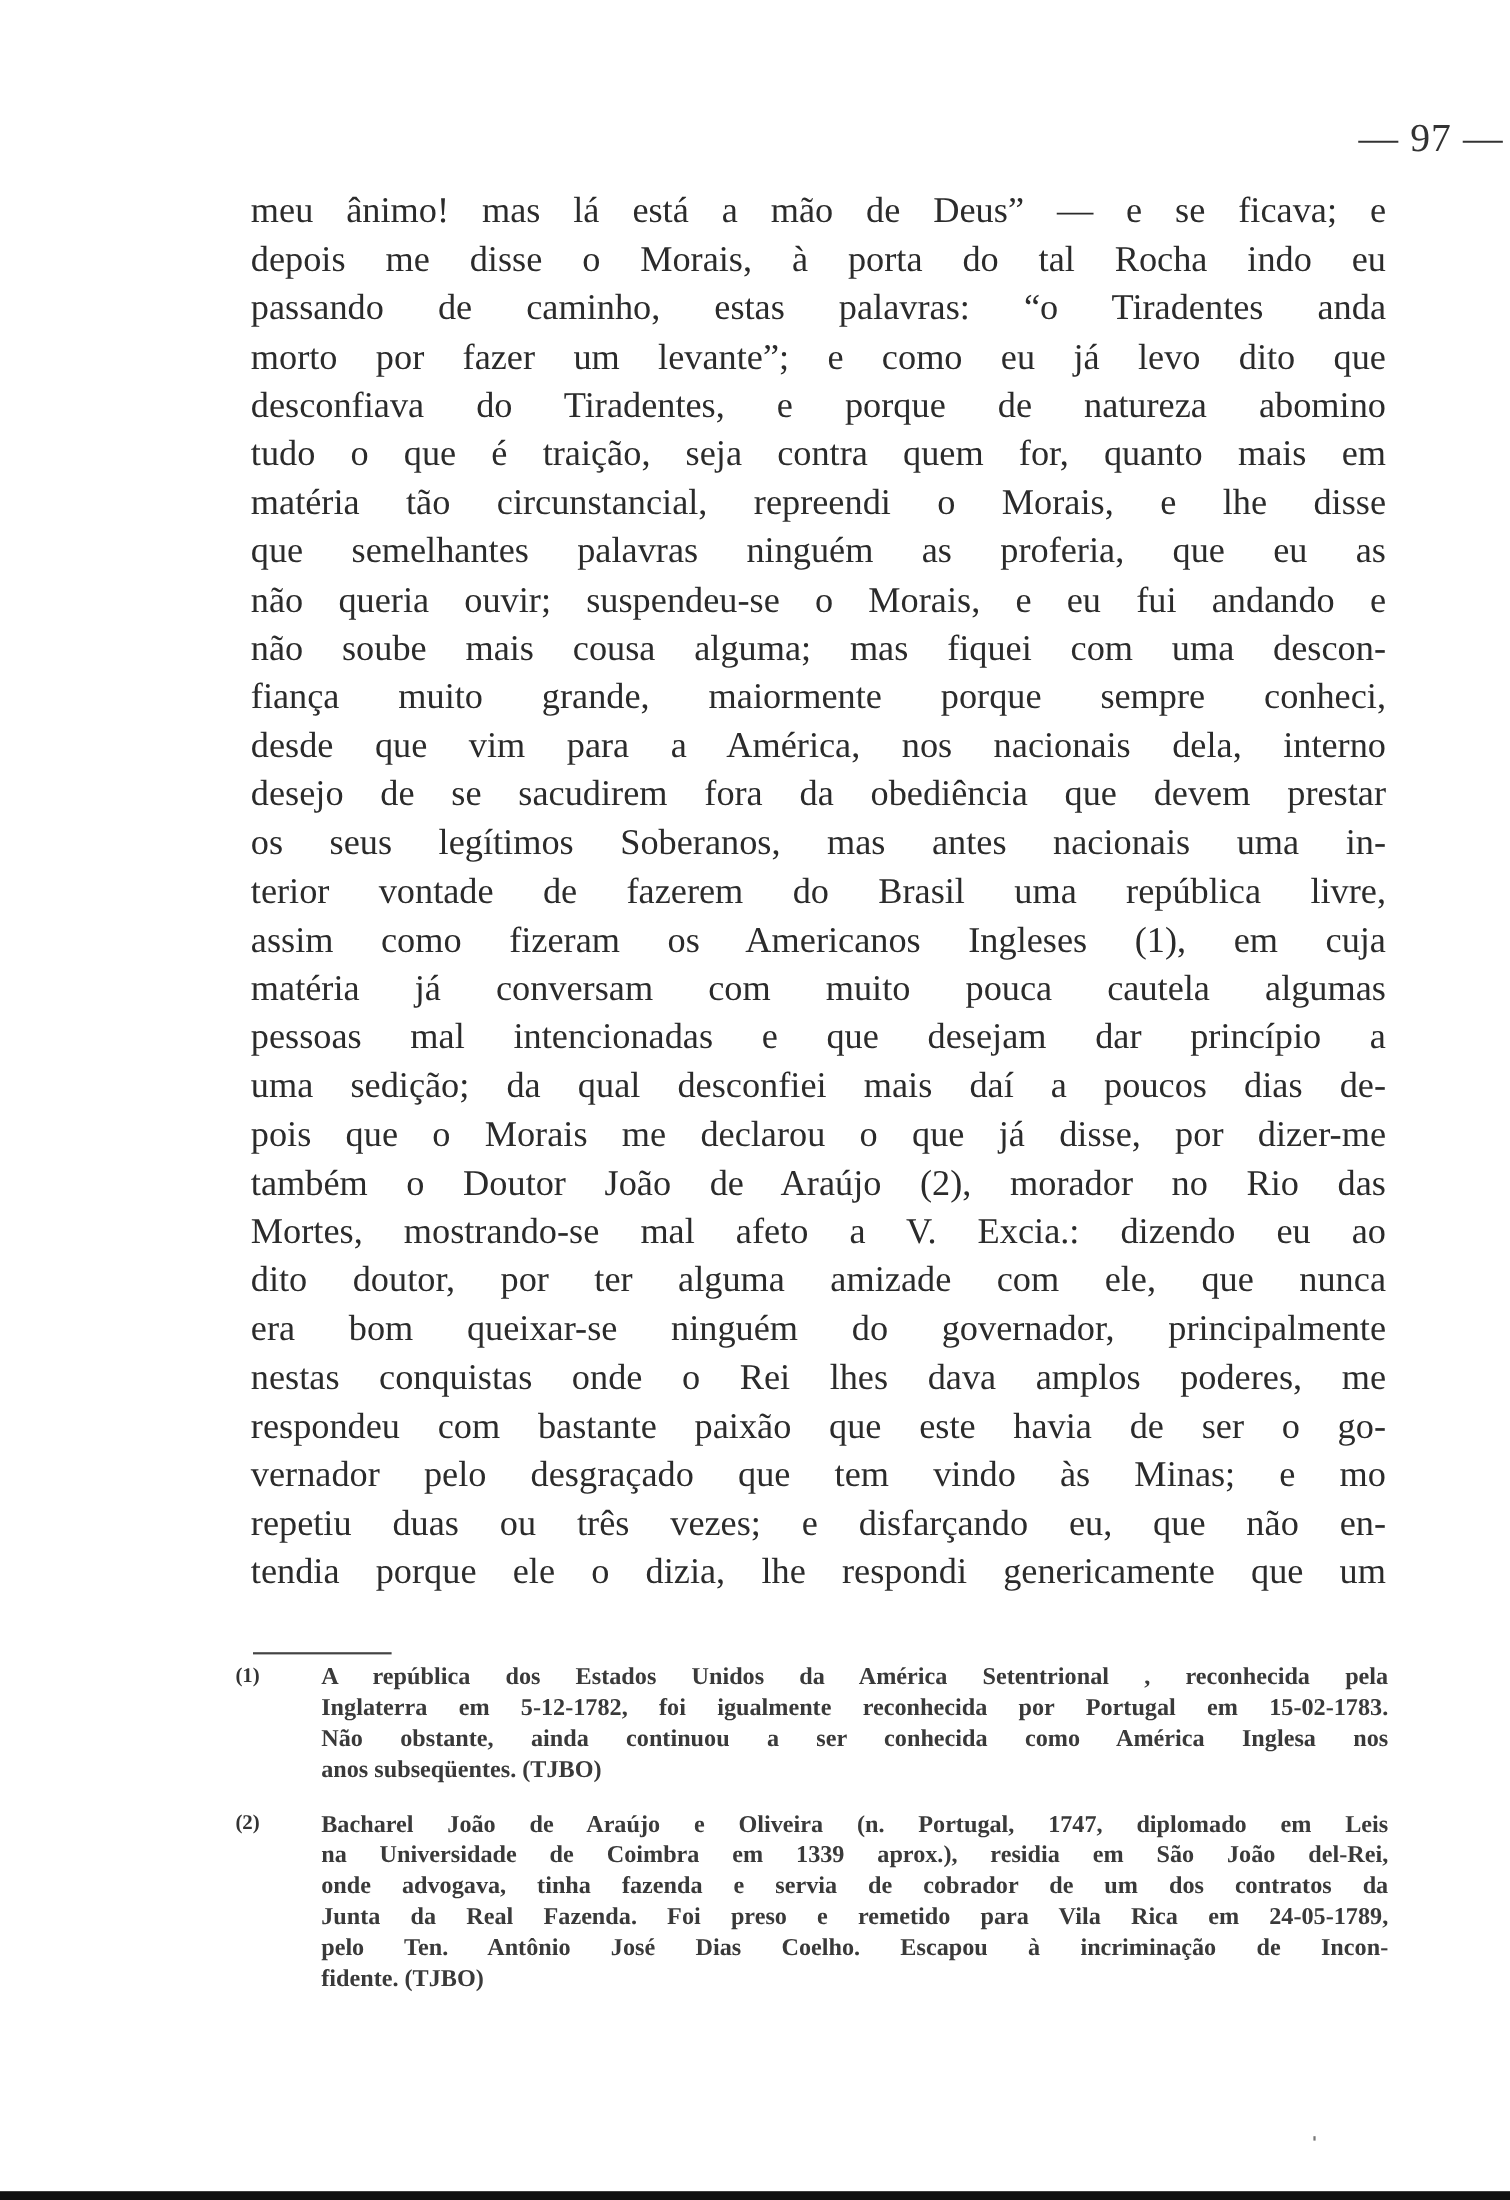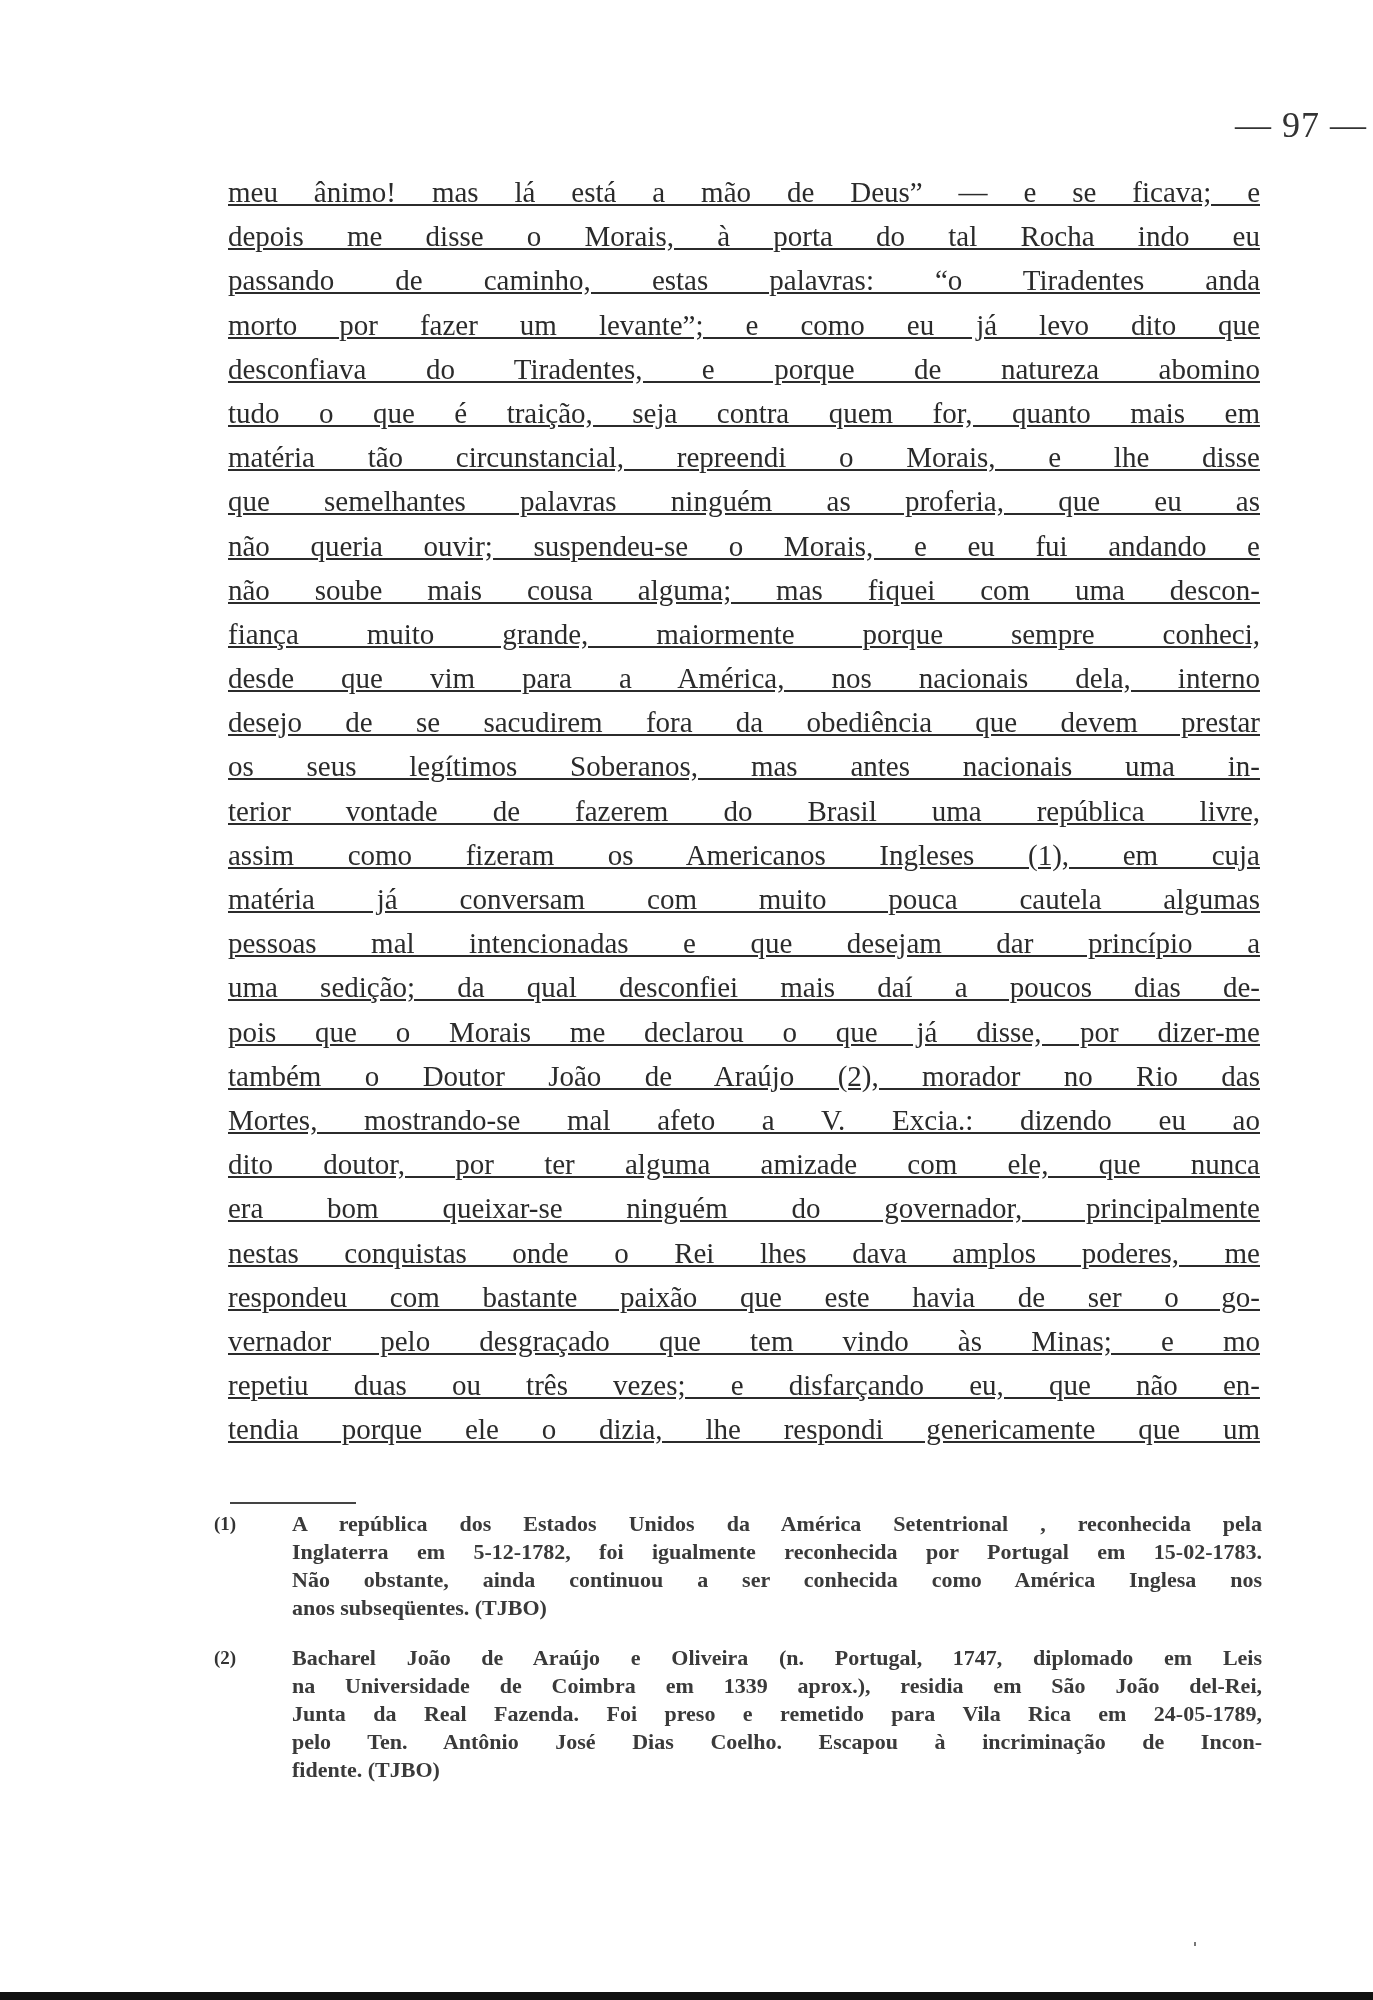--- a/index.html
+++ b/index.html
@@ -10,24 +10,23 @@
     color: #2a2a2a;
   }
   .page-number {
     position: absolute; top: 104px; left: 0; width: 1367px;
     text-align: right; font-size: 36px; letter-spacing: 1px; color: #333;
   }
   .body-text {
     position: absolute; left: 228px; top: 170px; width: 1032px;
   }
   .body-line {
-    display: block; font-size: 29px; line-height: 44.2px; height: 44.2px;
+    display: block; font-size: 33px; line-height: 44.2px; height: 44.2px;
     text-align: justify; text-align-last: justify; white-space: nowrap;
     color: #2b2b2b;
-    text-decoration: underline;
   }
   .body-line.last { text-align-last: justify; }
   .fn-rule {
     position: absolute; left: 230px; top: 1502px; width: 126px; height: 2px;
     background: #444;
   }
   .footnotes {
     position: absolute; left: 214px; top: 1510px; width: 1048px;
   }
   .footnote { position: relative; margin-bottom: 22px; }
@@ -94,20 +93,21 @@
       <span class="fn-line">Inglaterra em 5-12-1782, foi igualmente reconhecida por Portugal em 15-02-1783.</span>
       <span class="fn-line">Não obstante, ainda continuou a ser conhecida como América Inglesa nos</span>
       <span class="fn-line short">anos subseqüentes. (TJBO)</span>
     </div>
   </div>
   <div class="footnote">
     <span class="fn-marker">(2)</span>
     <div class="fn-lines">
       <span class="fn-line">Bacharel João de Araújo e Oliveira (n. Portugal, 1747, diplomado em Leis</span>
       <span class="fn-line">na Universidade de Coimbra em 1339 aprox.), residia em São João del-Rei,</span>
+      <span class="fn-line">onde advogava, tinha fazenda e servia de cobrador de um dos contratos da</span>
       <span class="fn-line">Junta da Real Fazenda. Foi preso e remetido para Vila Rica em 24-05-1789,</span>
       <span class="fn-line">pelo Ten. Antônio José Dias Coelho.  Escapou à incriminação de Incon-</span>
       <span class="fn-line short">fidente. (TJBO)</span>
     </div>
   </div>
 </div>
 
 <div class="speck"></div>
 <div class="bottom-bar"></div>
 

